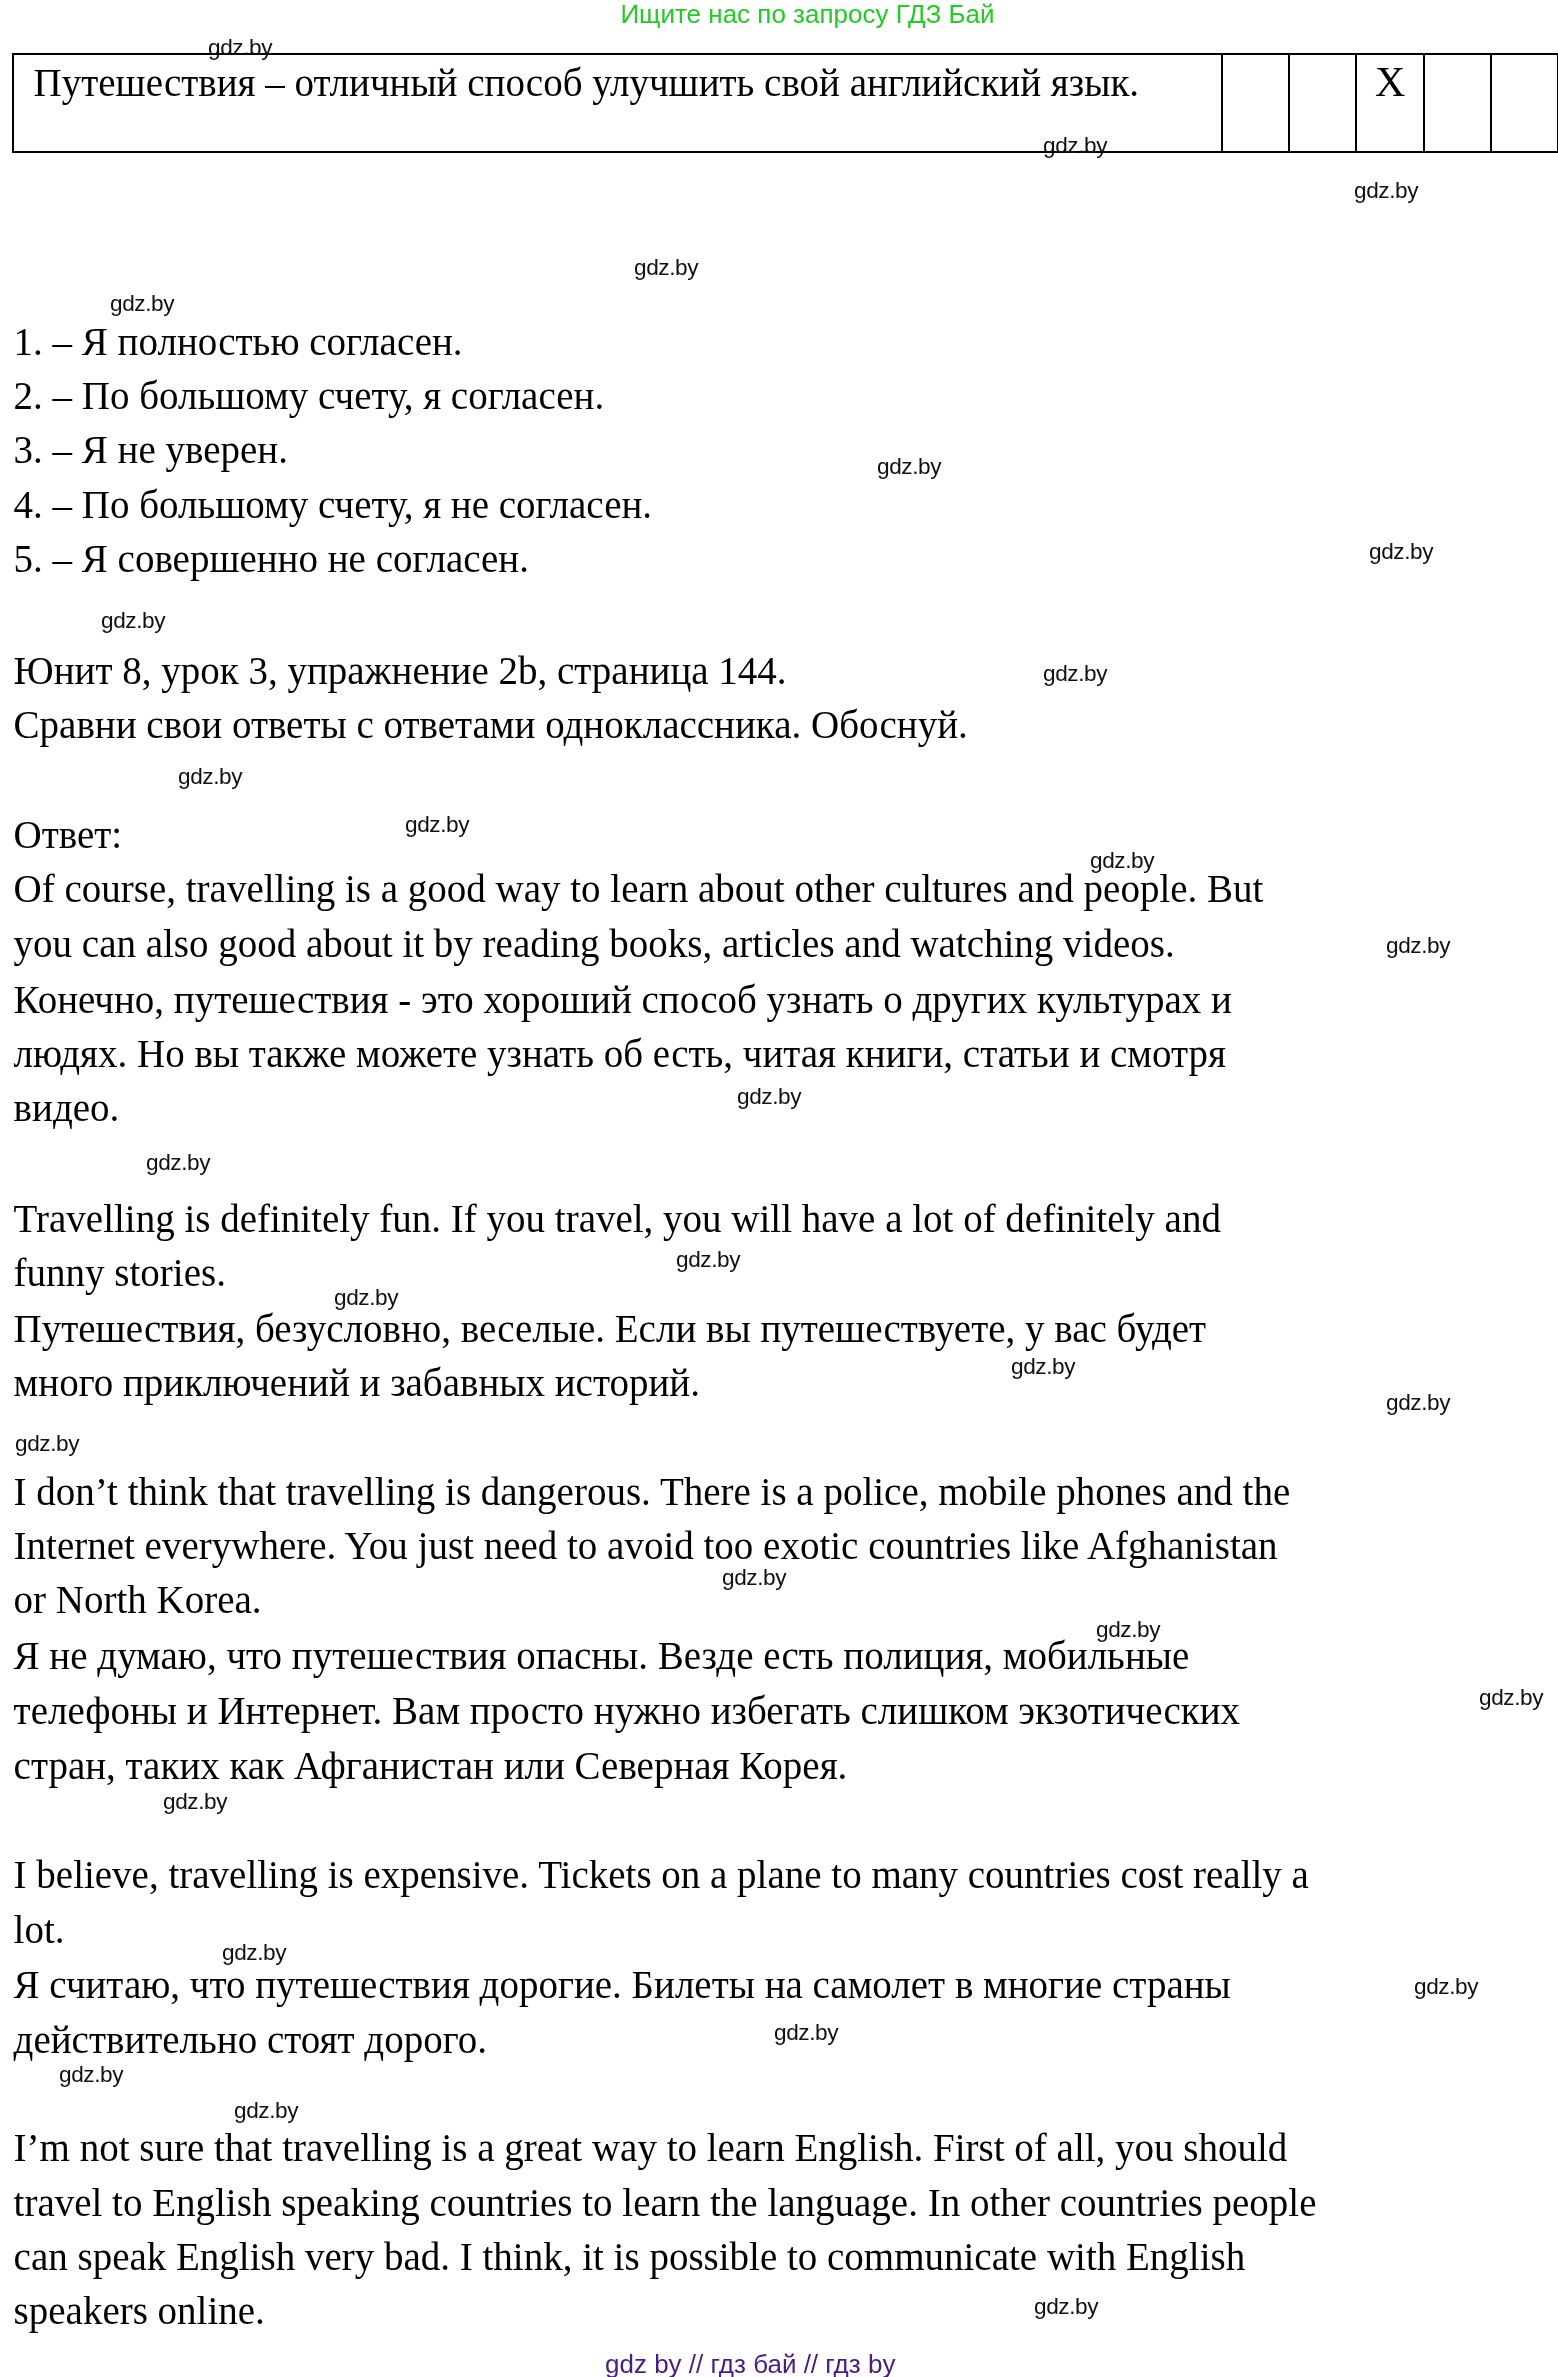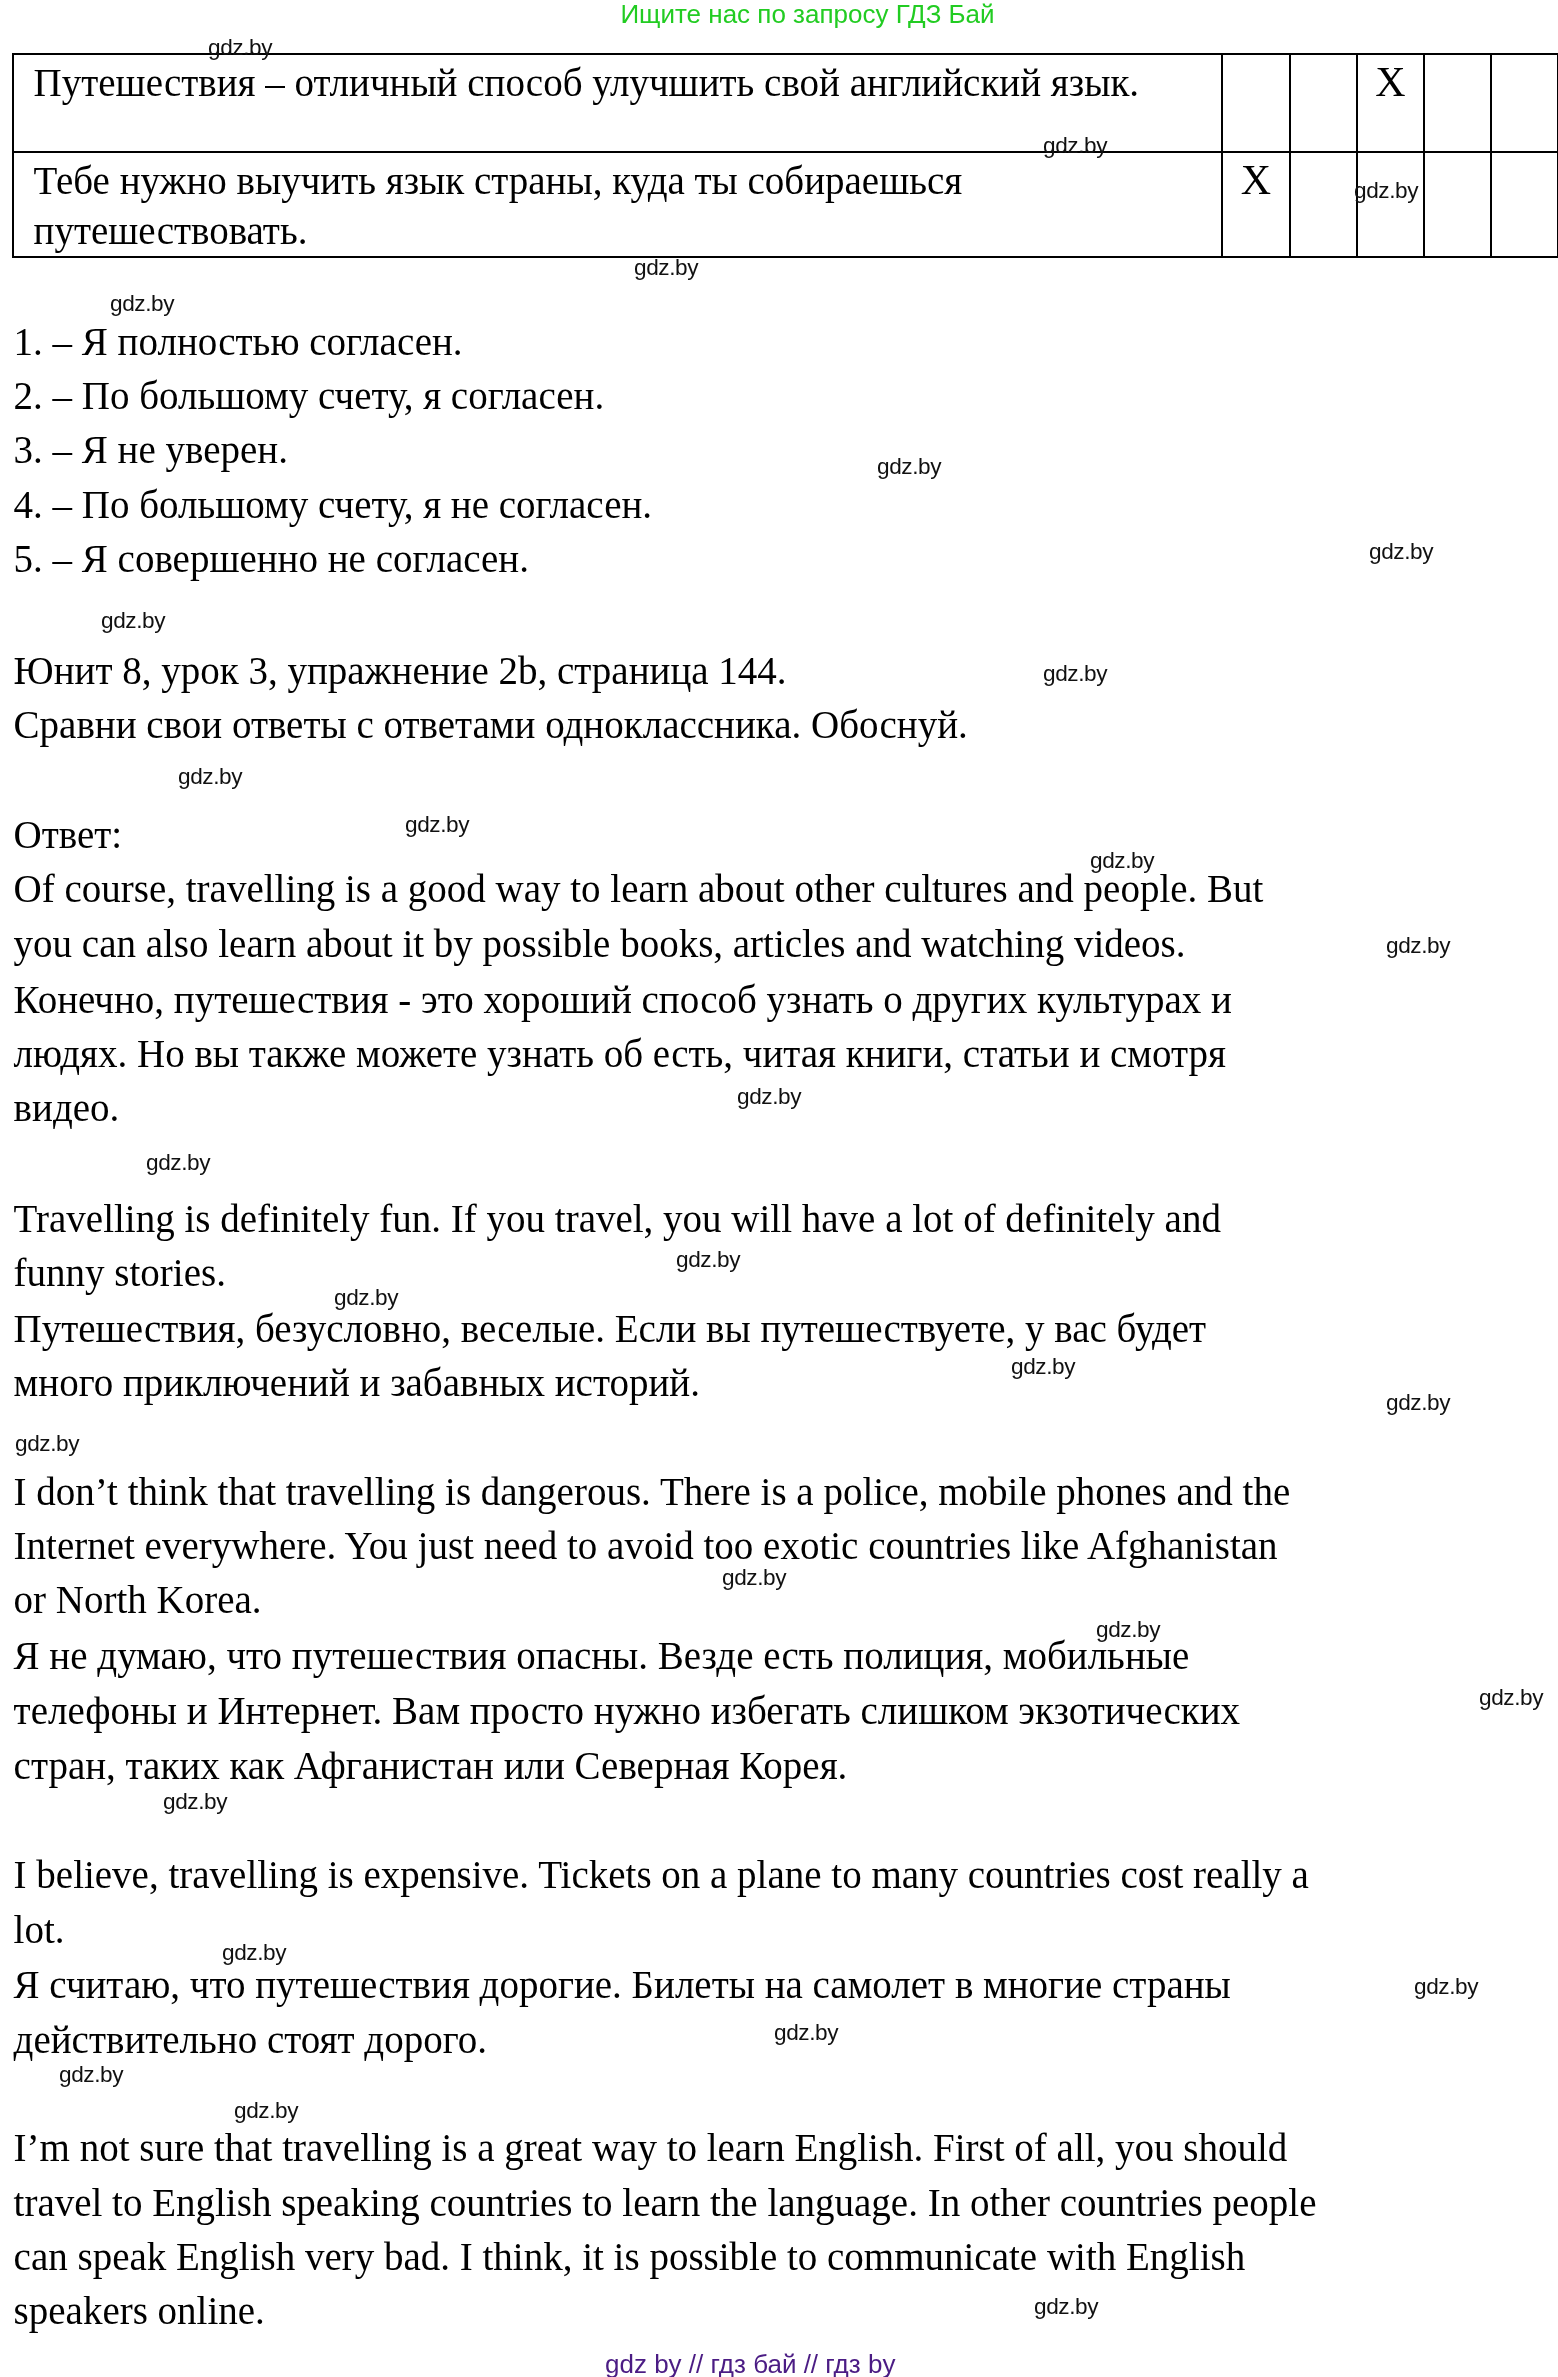--- a/index.html
+++ b/index.html
@@ -26,43 +26,35 @@
 <table class="survey">
   <tbody>
       <tr>
     <td class="stmt">Путешествия – отличный способ улучшить свой английский язык.</td>
     <td class="mark"></td>
     <td class="mark"></td>
     <td class="mark">X</td>
     <td class="mark"></td>
     <td class="mark"></td>
   </tr>
-  <tr>
-    <td class="stmt">Тебе нужно выучить язык страны, куда ты собираешься путешествовать.</td>
-    <td class="mark">X</td>
-    <td class="mark"></td>
-    <td class="mark"></td>
-    <td class="mark"></td>
-    <td class="mark"></td>
-  </tr>
 </tbody>
   </table>
 
 <div class="line" style="top:319px">1. – Я полностью согласен.</div>
 <div class="line" style="top:373px">2. – По большому счету, я согласен.</div>
 <div class="line" style="top:427px">3. – Я не уверен.</div>
 <div class="line" style="top:482px">4. – По большому счету, я не согласен.</div>
 <div class="line" style="top:536px">5. – Я совершенно не согласен.</div>
 
 <div class="line heading" style="top:648px">Юнит 8, урок 3, упражнение 2b, страница 144.</div>
 <div class="line" style="top:702px">Сравни свои ответы с ответами одноклассника. Обоснуй.</div>
 <div class="line" style="top:812px">Ответ:</div>
 
 <div class="line" style="top:866px">Of course, travelling is a good way to learn about other cultures and people. But</div>
-<div class="line" style="top:921px">you can also learn about it by possible books, articles and watching videos.</div>
+<div class="line" style="top:921px">you can also good about it by reading books, articles and watching videos.</div>
 <div class="line" style="top:977px">Конечно, путешествия - это хороший способ узнать о других культурах и</div>
 <div class="line" style="top:1031px">людях. Но вы также можете узнать об есть, читая книги, статьи и смотря</div>
 <div class="line" style="top:1085px">видео.</div>
 
 <div class="line" style="top:1196px">Travelling is definitely fun. If you travel, you will have a lot of definitely and</div>
 <div class="line" style="top:1250px">funny stories.</div>
 <div class="line" style="top:1306px">Путешествия, безусловно, веселые. Если вы путешествуете, у вас будет</div>
 <div class="line" style="top:1360px">много приключений и забавных историй.</div>
 
 <div class="line" style="top:1469px">I don’t think that travelling is dangerous. There is a police, mobile phones and the</div>

